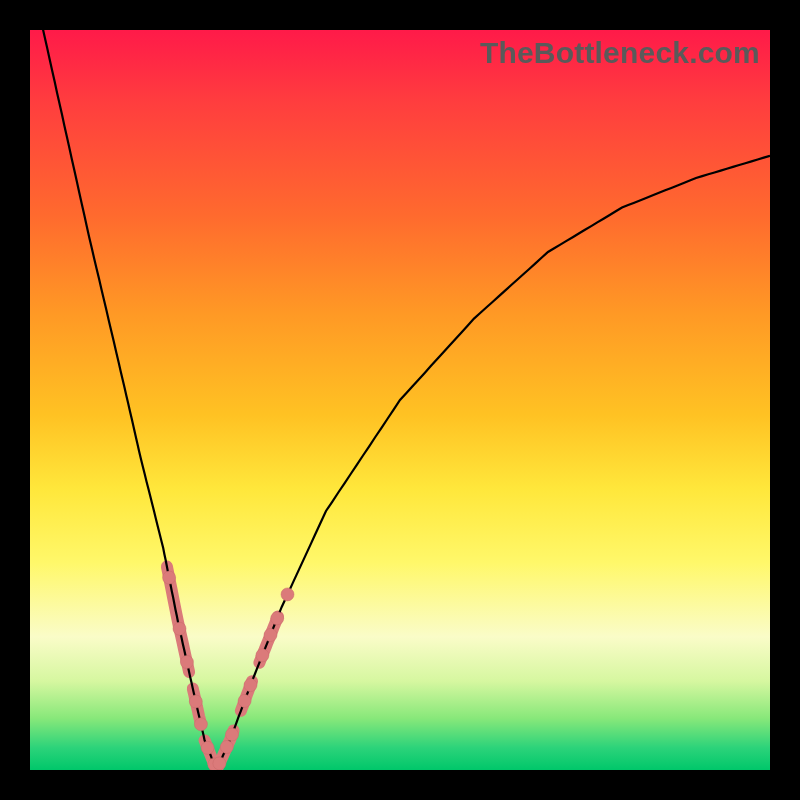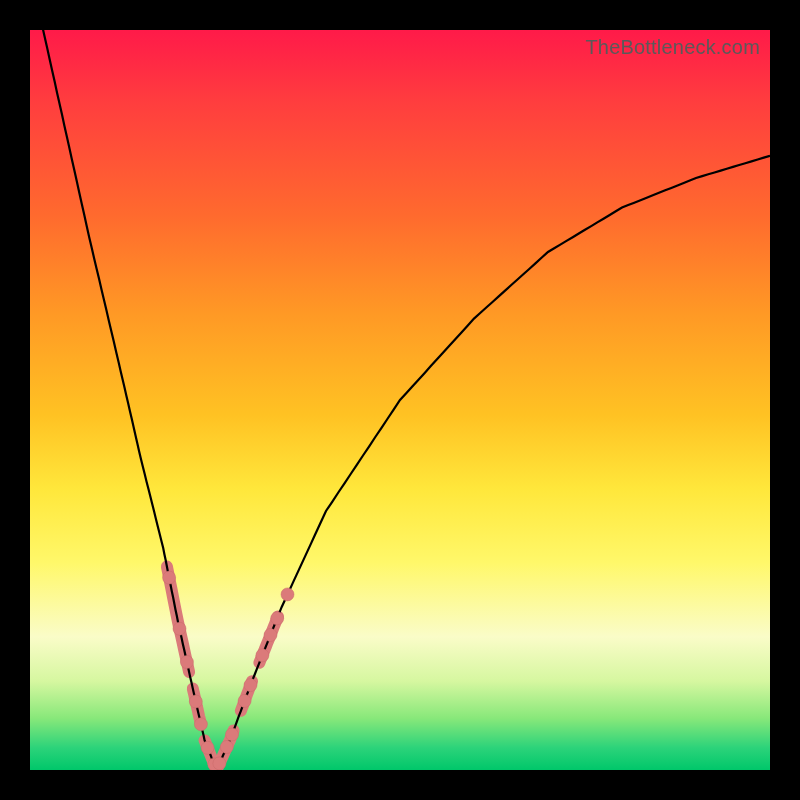--- a/index.html
+++ b/index.html
@@ -36,22 +36,22 @@
       #88e87a 93%,
       #2cd37a 97%,
       #00c76a 100%
     );
   }
   .watermark {
     position: absolute;
     top: 6px;
     right: 10px;
     color: #5a5a5a;
-    font-size: 20px;
-    font-weight: 400;
+    font-size: 30px;
+    font-weight: 700;
     letter-spacing: 0.2px;
     user-select: none;
   }
   svg.curve {
     position: absolute;
     left: 0;
     top: 0;
     width: 740px;
     height: 740px;
   }

